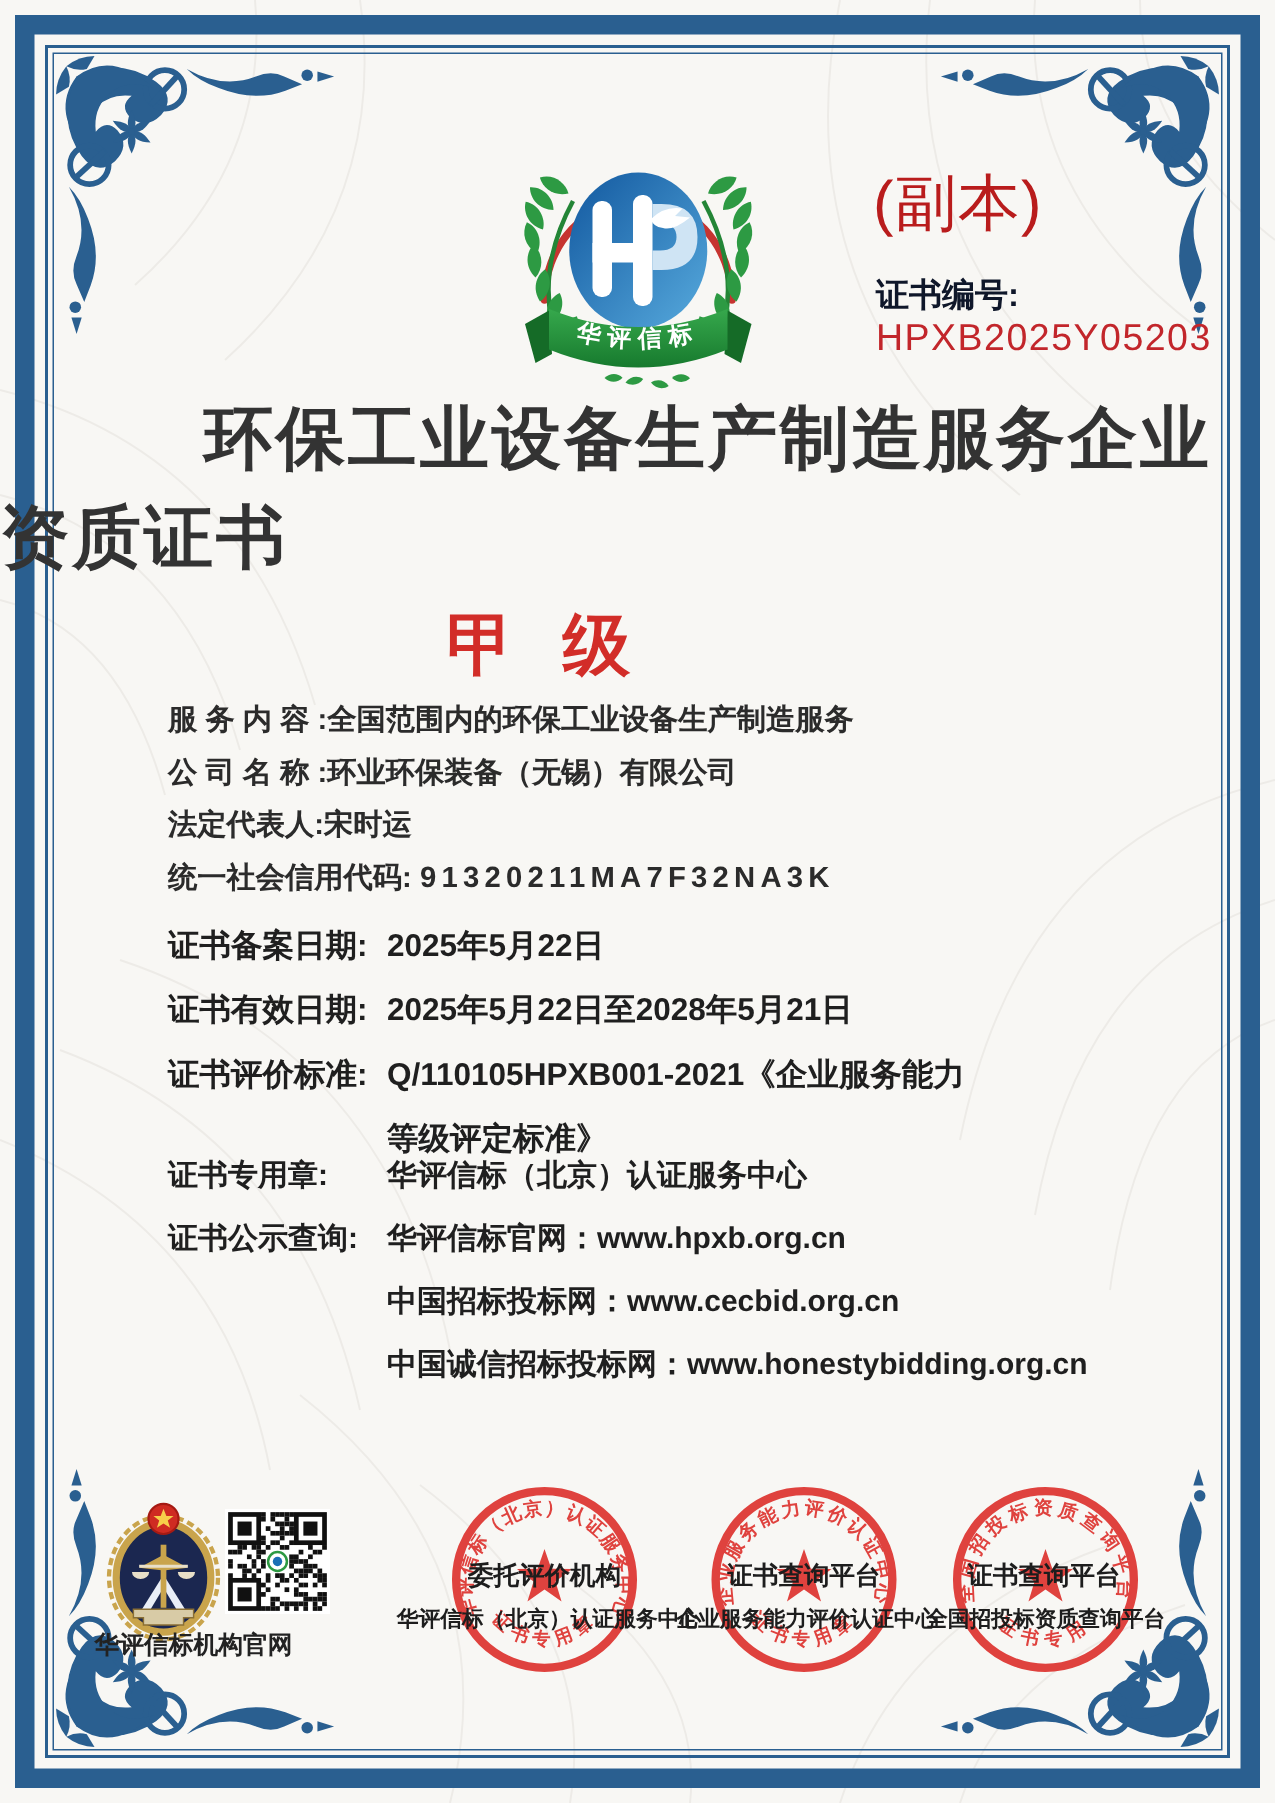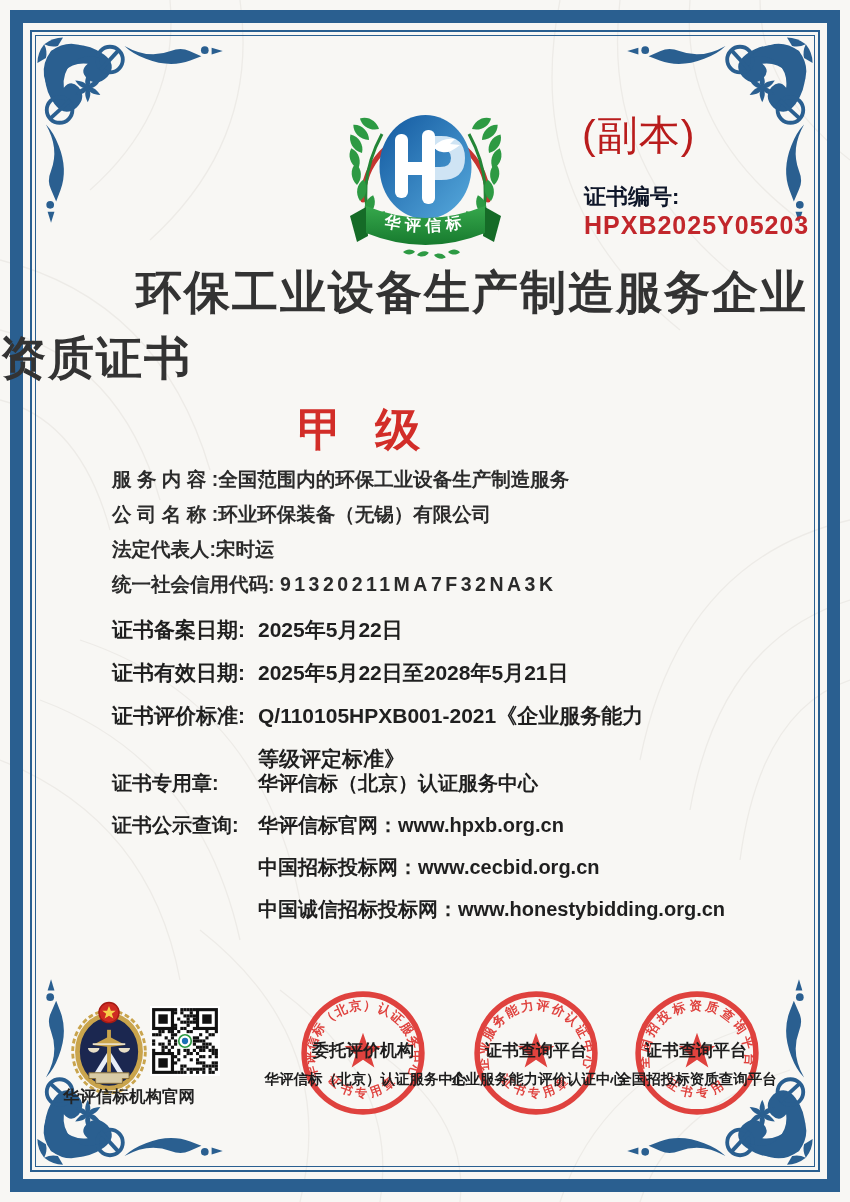--- a/index.html
+++ b/index.html
@@ -14,21 +14,21 @@
   .frame-mid{position:absolute;inset:30px;border:2px solid #2a5f90;pointer-events:none;}
   .frame-in{position:absolute;inset:35px;border:1px solid #2a5f90;pointer-events:none;}
   .flr{position:absolute;width:205px;height:205px;pointer-events:none;}
   .flr.tl{left:22px;top:22px;}
   .flr.tr{right:22px;top:22px;transform:scaleX(-1);}
   .flr.bl{left:22px;bottom:22px;transform:scaleY(-1);}
   .flr.br{right:22px;bottom:22px;transform:scale(-1,-1);}
   
   .copy-label{left:582px;top:108px;font-size:41px;color:#b91c1c;letter-spacing:1px;}
   .certno-label{left:584px;top:182px;font-size:22px;font-weight:bold;color:#0f172a;}
-  .certno-value{left:584px;top:211px;font-size:25px;font-weight:bold;color:#c2262b;letter-spacing:1px;}
+  .certno-value{left:584px;top:211px;font-size:25px;font-weight:normal;color:#c2262b;letter-spacing:1px;}
   
   .title1{left:0;top:262px;width:850px;text-align:center;font-size:46px;font-weight:bold;color:#333;letter-spacing:2px;padding-left:47px;}
   .title2{left:0;top:328px;width:850px;text-align:left;font-size:46px;font-weight:bold;color:#333;letter-spacing:2px;}
   .grade{left:0;top:400px;width:728px;text-align:center;font-size:45px;font-weight:bold;color:#d22d28;letter-spacing:10px;}
   
   .block{color:#2b2b2b;font-weight:bold;white-space:nowrap;}
   .info-block{left:112px;top:466px;font-size:19.5px;}
   .info-block .row{margin-bottom:8px;}
   .detail-block{left:112px;top:616px;font-size:21px;color:#1f1f1f;}
   .detail-block .row{margin-bottom:15px;}

